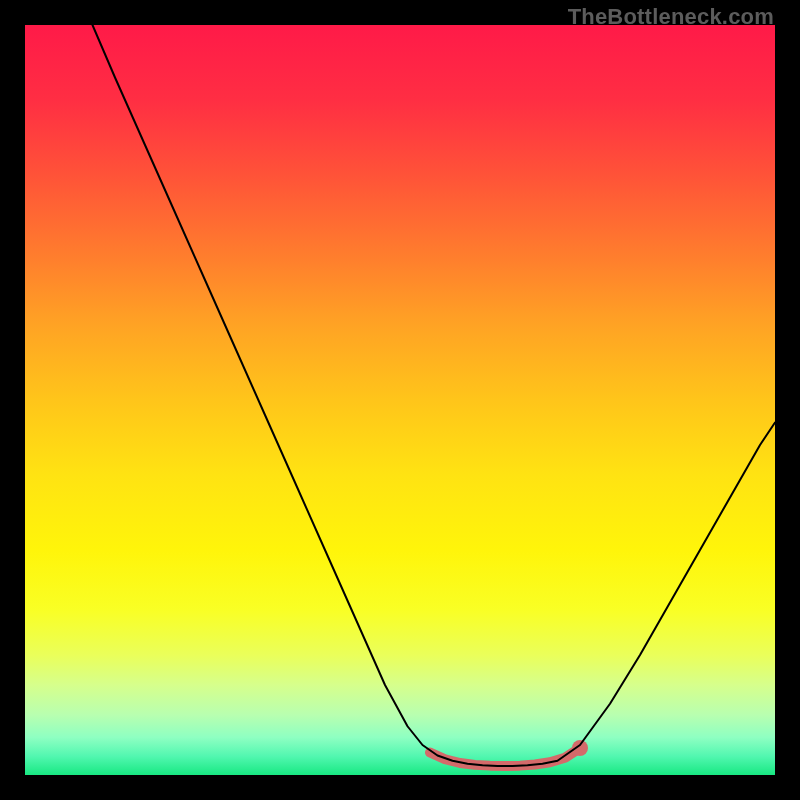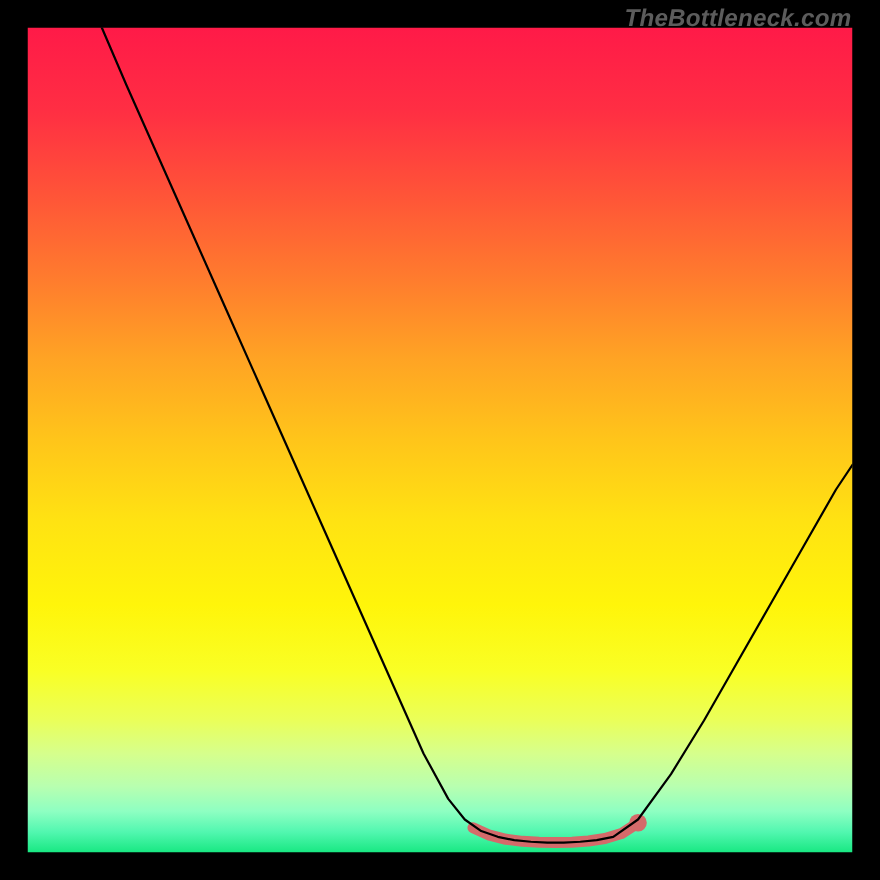--- a/index.html
+++ b/index.html
@@ -8,21 +8,20 @@
     width: 800px;
     height: 800px;
     background: #000000;
     overflow: hidden;
   }
   .stage {
     position: relative;
     width: 800px;
     height: 800px;
     background: #000000;
-    font-style: italic;
   }
   .plot-area {
     position: absolute;
     left: 25px;
     top: 25px;
     width: 750px;
     height: 750px;
   }
   .gradient-bg {
     position: absolute;

